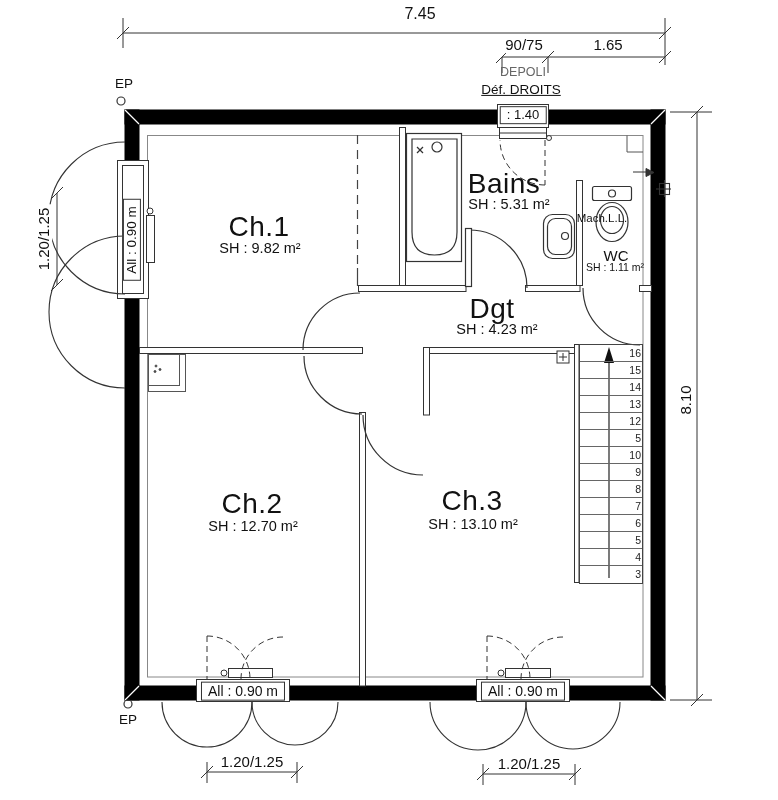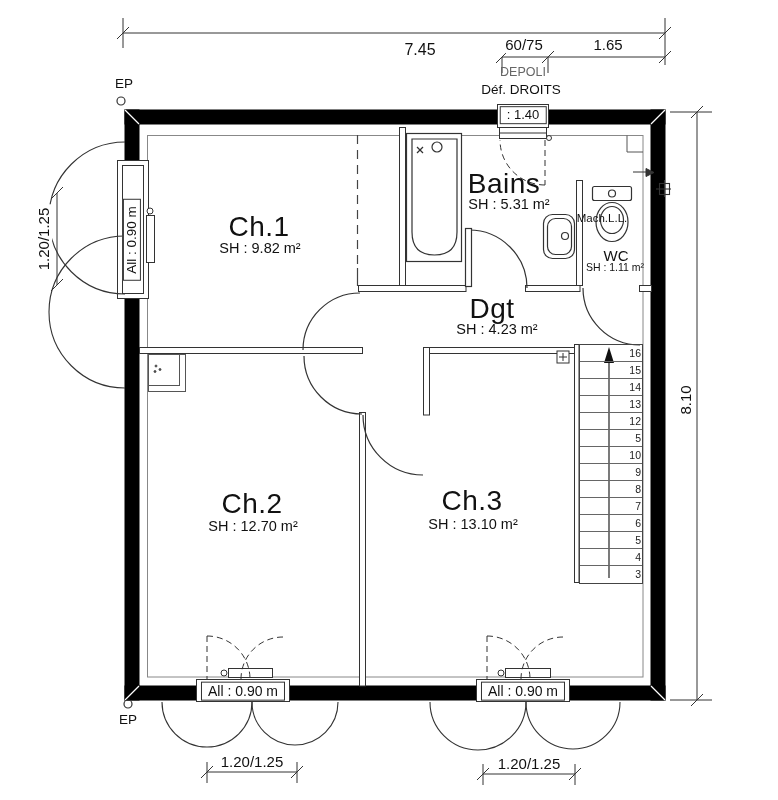--- a/index.html
+++ b/index.html
@@ -210,26 +210,26 @@
       <div class="stair-row">10</div>
       <div class="stair-row">9</div>
       <div class="stair-row">8</div>
       <div class="stair-row">7</div>
       <div class="stair-row">6</div>
       <div class="stair-row">5</div>
       <div class="stair-row">4</div>
       <div class="stair-row">3</div>
     </div>
 
-<div class="lbl dim" style="left:420px;top:14px;font-size:16px;margin-top:36px;">7.45</div>
-<div class="lbl dim" style="left:524px;top:45px;">60/75</div>
+<div class="lbl dim" style="left:420px;top:14px;font-size:16px;">7.45</div>
+<div class="lbl dim" style="left:524px;top:45px;">90/75</div>
 <div class="lbl dim" style="left:608px;top:45px;">1.65</div>
 
 <div class="lbl" style="left:523px;top:73px;font-size:12.5px;color:#666;">DEPOLI</div>
-<div class="lbl" style="left:521px;top:90px;font-size:13.5px;">Déf. DROITS</div>
+<div class="lbl" style="left:521px;top:90px;font-size:13.5px;text-decoration:underline;">Déf. DROITS</div>
 <div class="lbl boxed" style="left:523px;top:115px;font-size:13px;">: 1.40</div>
 
 <div class="lbl" style="left:124px;top:84px;font-size:13.5px;">EP</div>
 <div class="lbl" style="left:128px;top:720px;font-size:13.5px;">EP</div>
 
 <div class="lbl rot boxed" style="left:132px;top:240px;font-size:13.5px;">All : 0.90 m</div>
 <div class="lbl rot dim" style="left:44px;top:239px;">1.20/1.25</div>
 <div class="lbl rot dim" style="left:686px;top:400px;">8.10</div>
 
 <div class="lbl roomname" style="left:259px;top:227px;">Ch.1</div>

